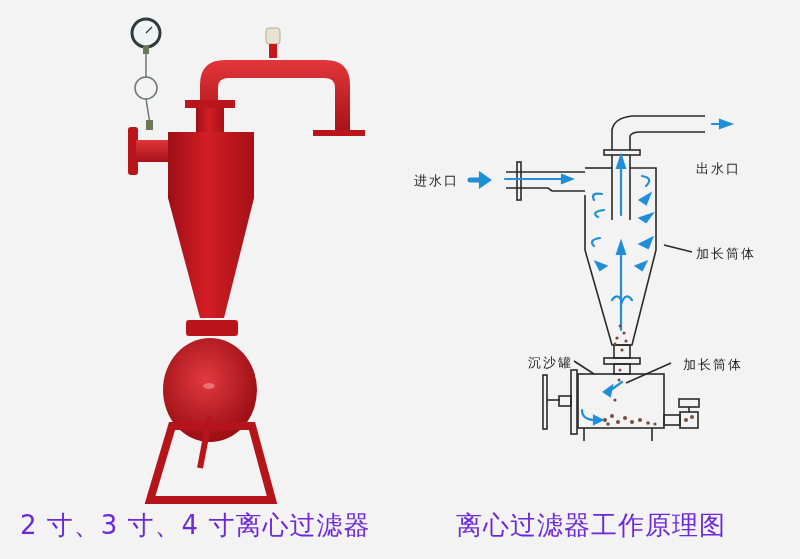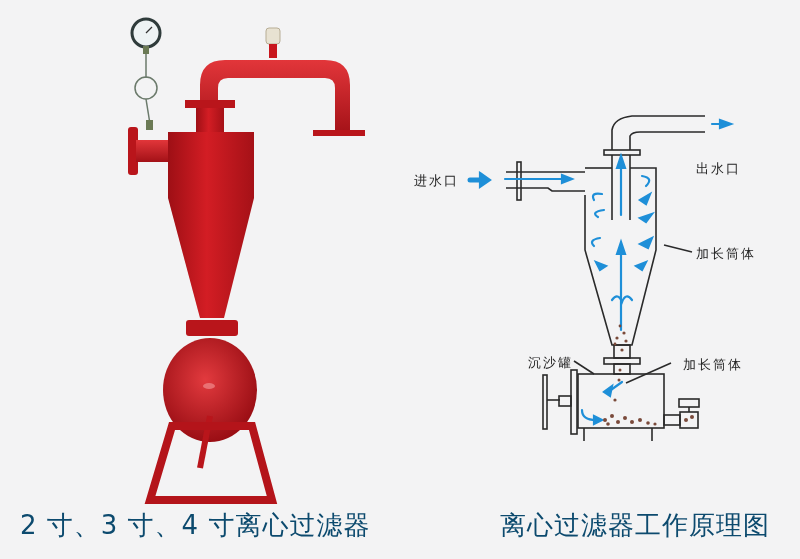--- a/index.html
+++ b/index.html
@@ -1,21 +1,21 @@
 <!DOCTYPE html>
 <html><head>
 <meta charset="utf-8">
 <style>
   html, body { margin: 0; padding: 0; }
   body { width: 800px; height: 559px; background: #f3f3f4; overflow: hidden; position: relative; font-family: "DejaVu Sans", sans-serif; }
   .stage { position: absolute; left: 0; top: 0; width: 800px; height: 559px; }
   svg { position: absolute; left: 0; top: 0; }
-  .caption { position: absolute; top: 508px; font-size: 26px; color: #0c4a6e; letter-spacing: 1px; white-space: nowrap; }
+  .caption { position: absolute; top: 508px; font-size: 26px; color: #6d28d9; letter-spacing: 1px; white-space: nowrap; }
   .cap-left { left: 20px; }
-  .cap-right { left: 500px; }
+  .cap-right { left: 456px; }
   .label { position: absolute; font-size: 13px; color: #222; letter-spacing: 2px; white-space: nowrap; }
 </style>
 </head>
 <body>
 
 <div class="stage">
 
   <svg width="800" height="559">
     <defs>
       <linearGradient id="redV" x1="0" x2="1" y1="0" y2="0">

